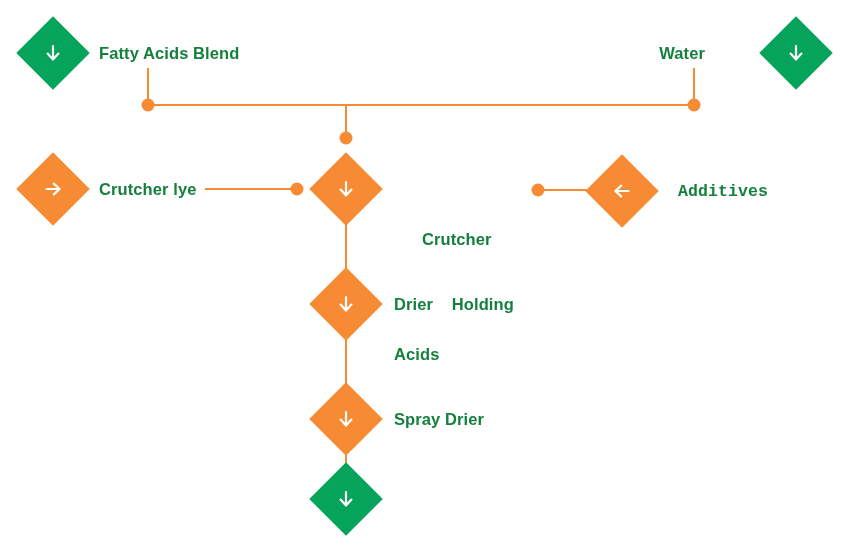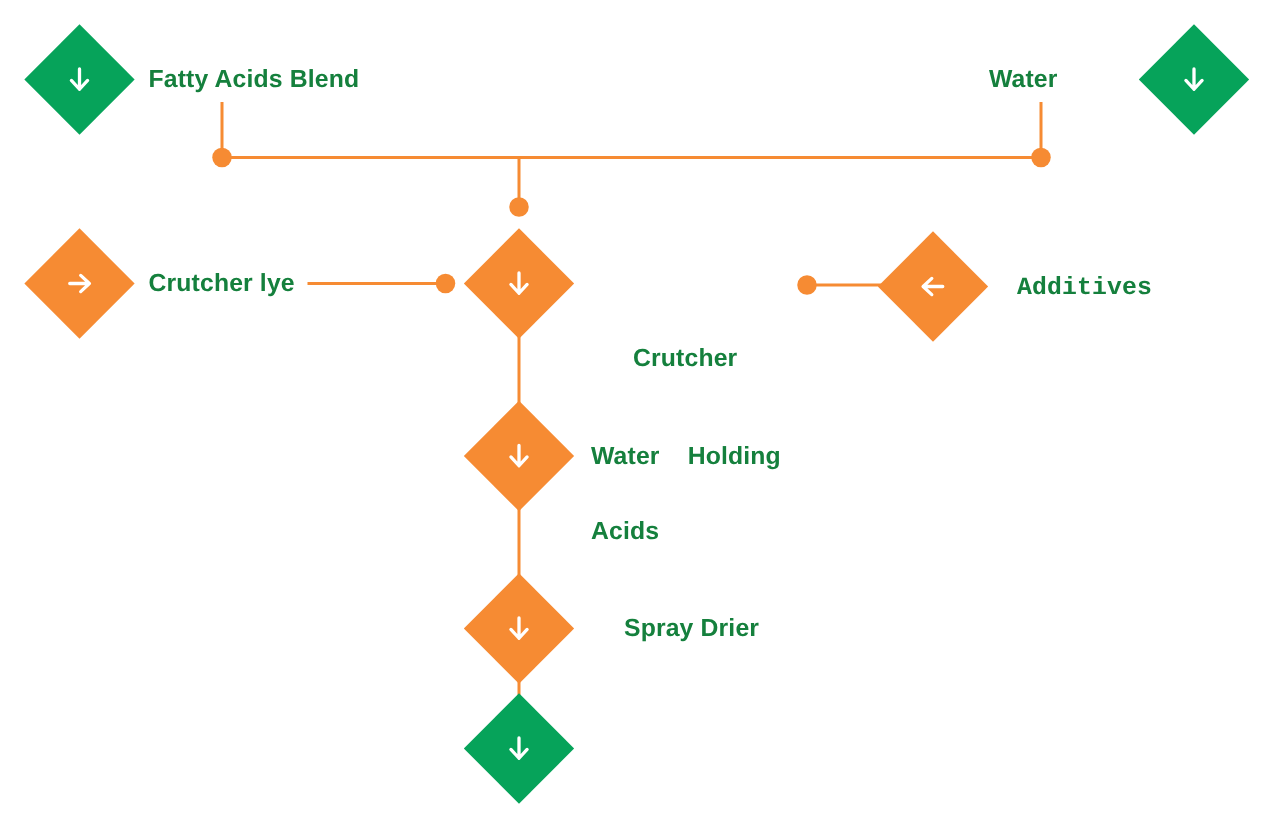--- a/index.html
+++ b/index.html
@@ -140,31 +140,31 @@
   </div>
   <div class="label right" style="left:678px; top:192px;font-family:Liberation Mono, monospace;">Additives</div>
 
   <div class="node orange" style="left:346px; top:304px;">
     <span class="glyph">
       <svg width="20" height="20" viewBox="0 0 20 20" aria-hidden="true">
         <path d="M10 3 L10 15 M10 16.5 L4.6 10.6 M10 16.5 L15.4 10.6" fill="none" stroke="#ffffff" stroke-width="2.2" stroke-linecap="round" stroke-linejoin="round"></path>
       </svg>
     </span>
   </div>
-  <div class="label right" style="left:394px; top:305px;">Water    Holding</div>
+  <div class="label right" style="left:394px; top:305px;">Drier    Holding</div>
   <div class="label right" style="left:394px; top:355px;">Acids</div>
 
   <div class="node orange" style="left:346px; top:419px;">
     <span class="glyph">
       <svg width="20" height="20" viewBox="0 0 20 20" aria-hidden="true">
         <path d="M10 3 L10 15 M10 16.5 L4.6 10.6 M10 16.5 L15.4 10.6" fill="none" stroke="#ffffff" stroke-width="2.2" stroke-linecap="round" stroke-linejoin="round"></path>
       </svg>
     </span>
   </div>
-  <div class="label right" style="left:394px; top:420px;margin-left:22px;">Spray Drier</div>
+  <div class="label right" style="left:394px; top:420px;">Spray Drier</div>
 
   <div class="node green" style="left:346px; top:499px;">
     <span class="glyph">
       <svg width="20" height="20" viewBox="0 0 20 20" aria-hidden="true">
         <path d="M10 3 L10 15 M10 16.5 L4.6 10.6 M10 16.5 L15.4 10.6" fill="none" stroke="#ffffff" stroke-width="2.2" stroke-linecap="round" stroke-linejoin="round"></path>
       </svg>
     </span>
   </div>
 
 </div>

